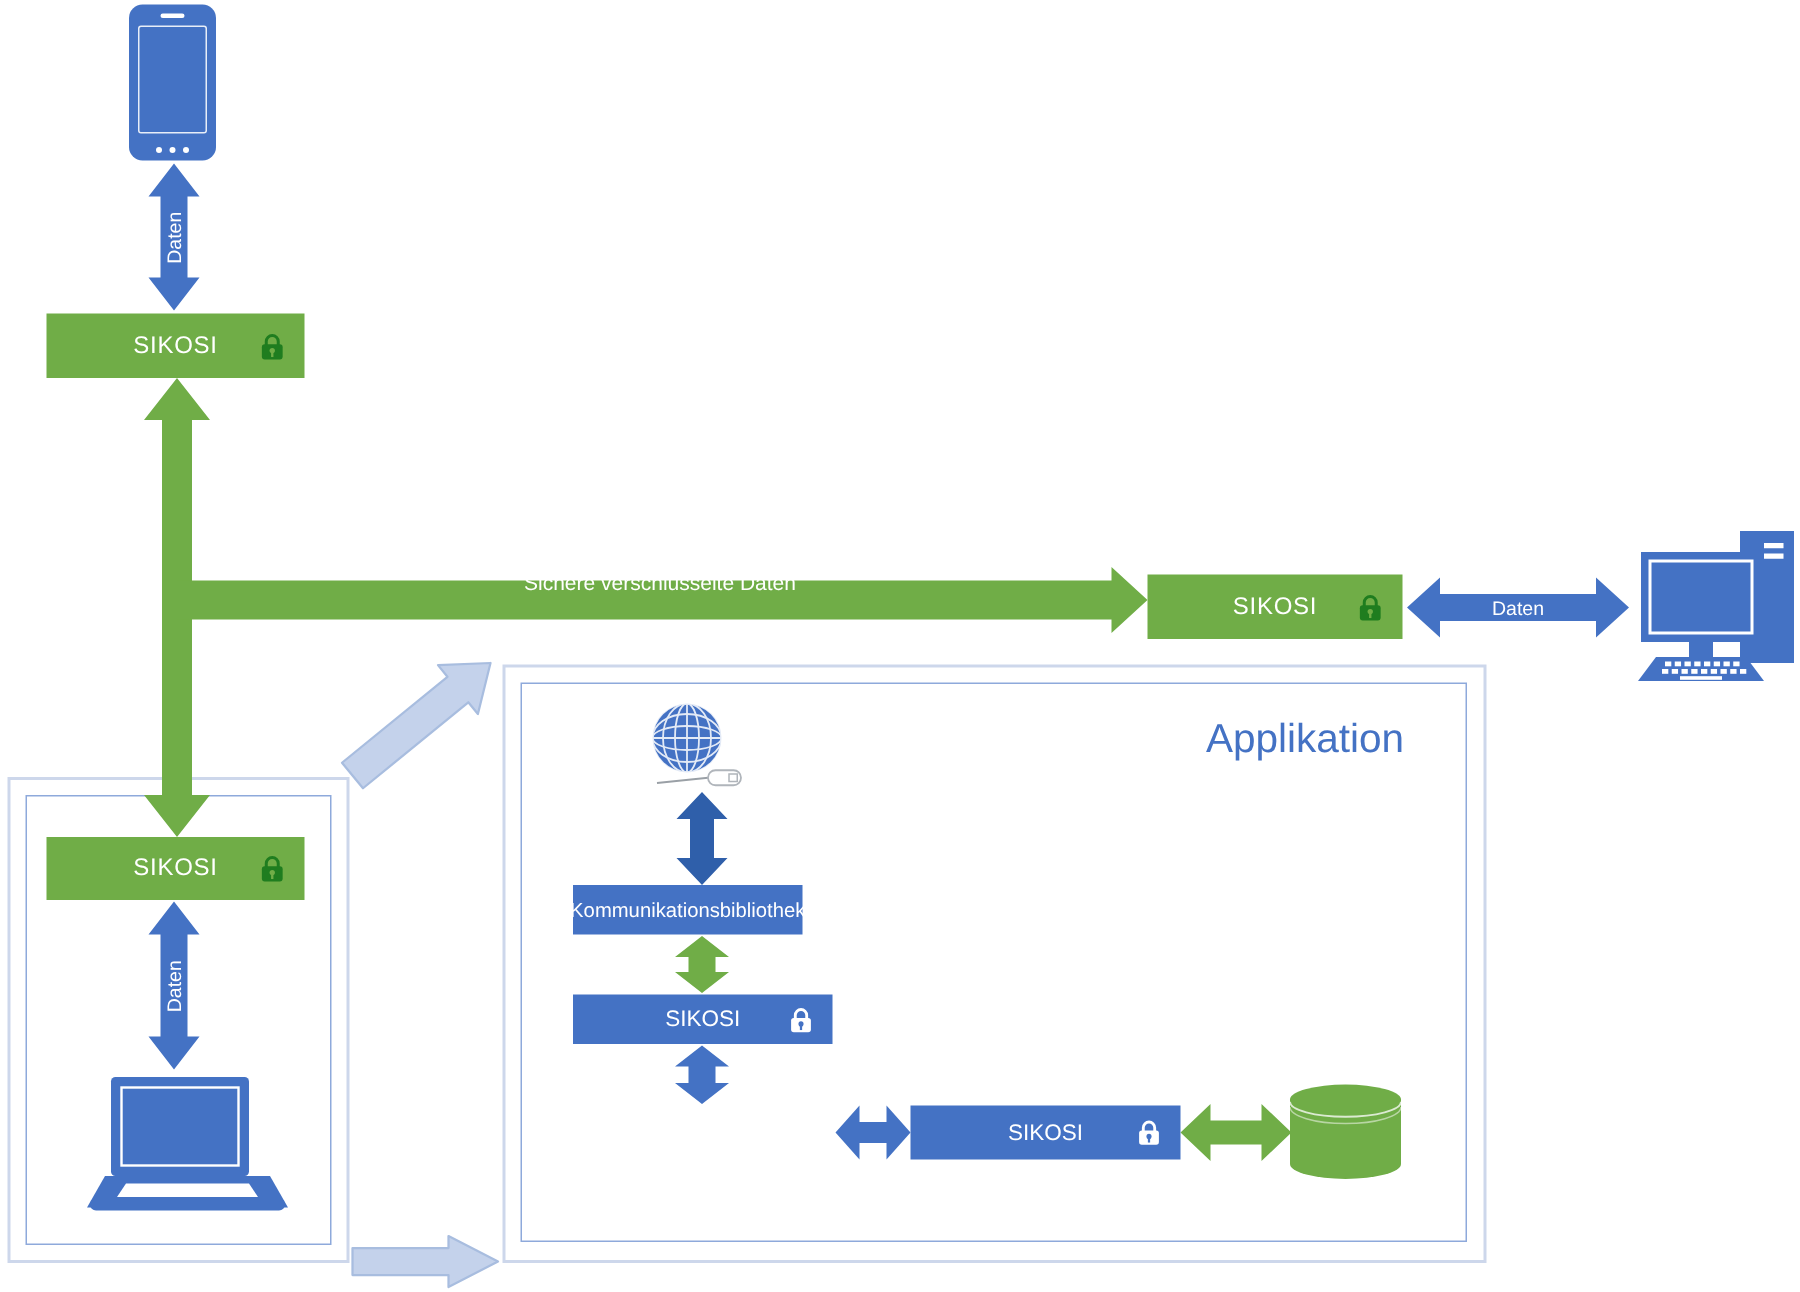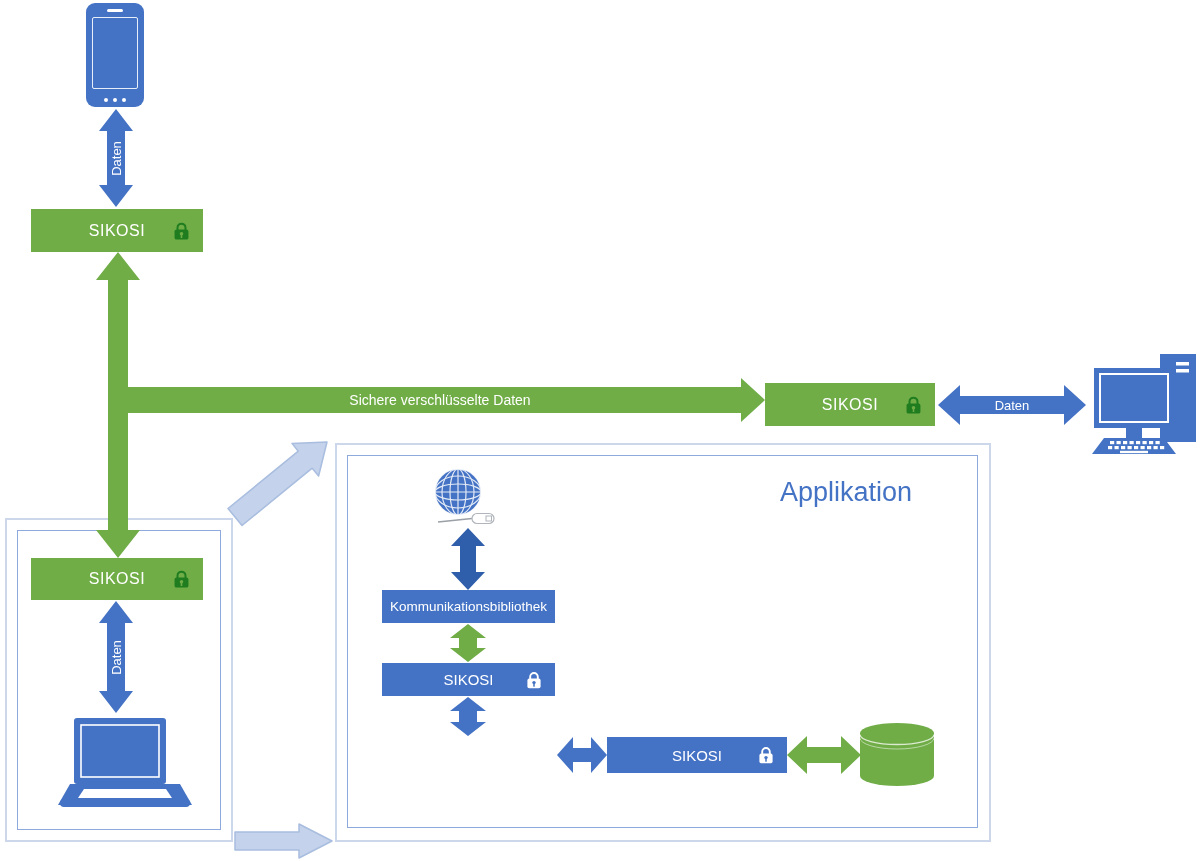--- a/index.html
+++ b/index.html
@@ -19,21 +19,21 @@
 
   
   .frame-outer{position:absolute;border:2px solid #cdd7eb;background:transparent;box-sizing:border-box;}
   .frame-inner{position:absolute;border:1.5px solid #8ea9db;background:transparent;box-sizing:border-box;}
 
   
   .alabel{position:absolute;display:flex;align-items:center;justify-content:center;color:#fff;font-size:13px;}
   .alabel.rot span{transform:rotate(-90deg);white-space:nowrap;}
   .secure-label{position:absolute;color:#fff;font-size:14px;text-align:center;}
 
-  .app-title{position:absolute;color:#4472c4;font-size:27px;text-align:left;}
+  .app-title{position:absolute;color:#4472c4;font-size:27px;text-align:center;}
 
   
   .phone{position:absolute;background:#4472c4;border-radius:9px;}
   .phone .screen{position:absolute;left:6px;right:6px;top:14px;bottom:18px;border:1.5px solid rgba(255,255,255,.88);border-radius:2px;}
   .phone .dash{position:absolute;top:6px;left:50%;transform:translateX(-50%);width:16px;height:3px;background:#fff;border-radius:2px;}
   .phone .dots{position:absolute;bottom:5px;left:50%;transform:translateX(-50%);display:flex;gap:5px;}
   .phone .dots i{width:4px;height:4px;border-radius:50%;background:#fff;display:block;}
 </style>
 </head>
 <body>
@@ -81,21 +81,21 @@
     </svg>
   </div>
 
   <svg class="abs" style="left:96px;top:252px;" width="44" height="306" viewBox="0 0 44 306">
     <polygon points="22,0 0,28 12,28 12,278 0,278 22,306 44,278 32,278 32,28 44,28" fill="#70ad47"></polygon>
   </svg>
 
   <svg class="abs" style="left:118px;top:378px;" width="647" height="44" viewBox="0 0 647 44">
     <polygon points="0,9 623,9 623,0 647,22 623,44 623,35 0,35" fill="#70ad47"></polygon>
   </svg>
-  <div class="secure-label" style="left:200px;top:392px;width:480px;">Sichere verschlüsselte Daten</div>
+  <div class="secure-label" style="left:200px;top:380px;width:480px;">Sichere verschlüsselte Daten</div>
 
   <div class="gbox" style="left:765px;top:383px;width:170px;height:43px;">
     <span>SIKOSI</span>
     <svg class="lock" width="21" height="21" viewBox="0 0 20 20">
       <path d="M6.2,9.2 V6.8 a3.8,3.8 0 0 1 7.6,0 V9.2" fill="none" stroke="#1f7d1f" stroke-width="1.9"></path>
       <rect x="3.4" y="8.6" width="13.2" height="9.6" rx="1.8" fill="#1f7d1f"></rect>
       <circle cx="10" cy="12.6" r="1.7" fill="#70ad47"></circle>
       <rect x="9.25" y="13.5" width="1.5" height="3.2" fill="#70ad47"></rect>
     </svg>
   </div>
@@ -175,21 +175,21 @@
     </g>
     <path d="M 8 56 L 42 52.5" stroke="#9aa0a6" stroke-width="1.3" fill="none"></path>
     <rect x="42" y="47.5" width="22" height="10" rx="5" fill="#fff" stroke="#b0b5bb" stroke-width="1.2"></rect>
     <rect x="56" y="50" width="5.5" height="5" fill="none" stroke="#b0b5bb" stroke-width="1"></rect>
   </svg>
 
   <svg class="abs" style="left:446px;top:528px;" width="44" height="62" viewBox="0 0 44 62">
     <polygon points="22,0 5,18 14,18 14,44 5,44 22,62 39,44 30,44 30,18 39,18" fill="#2f5faa"></polygon>
   </svg>
 
-  <div class="bbox" style="left:382px;top:590px;width:173px;height:33px;font-size:13.5px;">
+  <div class="bbox" style="left:382px;top:590px;width:153px;height:33px;font-size:13.5px;">
     <span>Kommunikationsbibliothek</span>
   </div>
 
   <svg class="abs" style="left:446px;top:624px;" width="44" height="38" viewBox="0 0 44 38">
     <polygon points="22,0 4,14 13,14 13,24 4,24 22,38 40,24 31,24 31,14 40,14" fill="#70ad47"></polygon>
   </svg>
 
   <div class="bbox" style="left:382px;top:663px;width:173px;height:33px;">
     <span>SIKOSI</span>
     <svg class="lock" width="20" height="20" viewBox="0 0 20 20">

